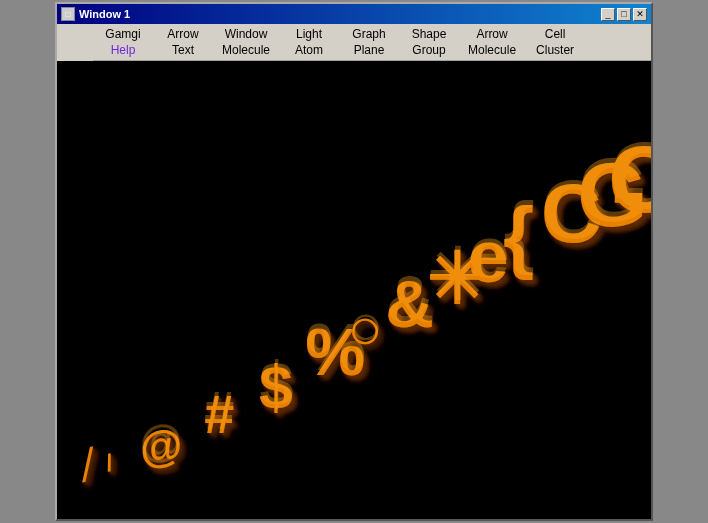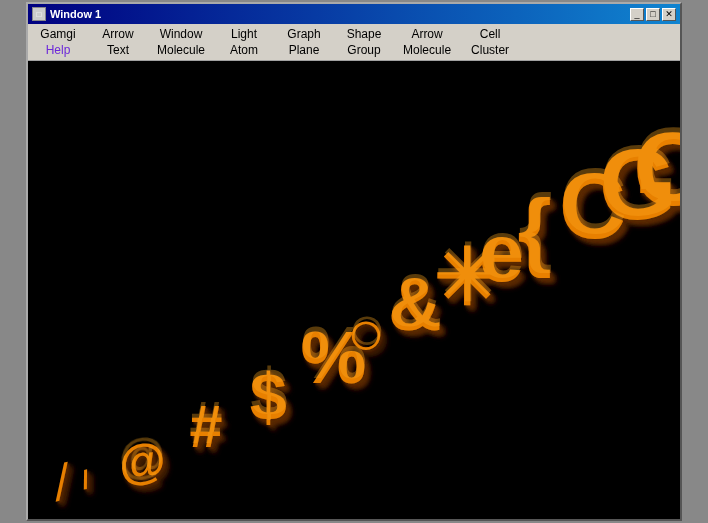--- a/index.html
+++ b/index.html
@@ -9,21 +9,21 @@
       display: flex;
       justify-content: center;
       align-items: center;
       width: 708px;
       height: 523px;
       font-family: Arial, sans-serif;
       font-size: 12px;
     }
 
     .window {
-      width: 656px;
+      width: 598px;
       height: 519px;
       border: 2px solid #555;
       border-top: 2px solid #aaa;
       border-left: 2px solid #aaa;
       background: #d4d0c8;
       display: flex;
       flex-direction: column;
     }
 
     .title-bar {
@@ -78,20 +78,21 @@
       cursor: pointer;
       color: #000;
     }
 
     .menu-bar {
       background: #d4d0c8;
       display: flex;
       padding: 2px 0;
       flex-shrink: 0;
       border-bottom: 1px solid #a0a0a0;
+      margin-left: 36px;
     }
 
     .menu-column {
       display: flex;
       flex-direction: column;
       align-items: center;
       min-width: 60px;
       padding: 0 5px;
     }
 

